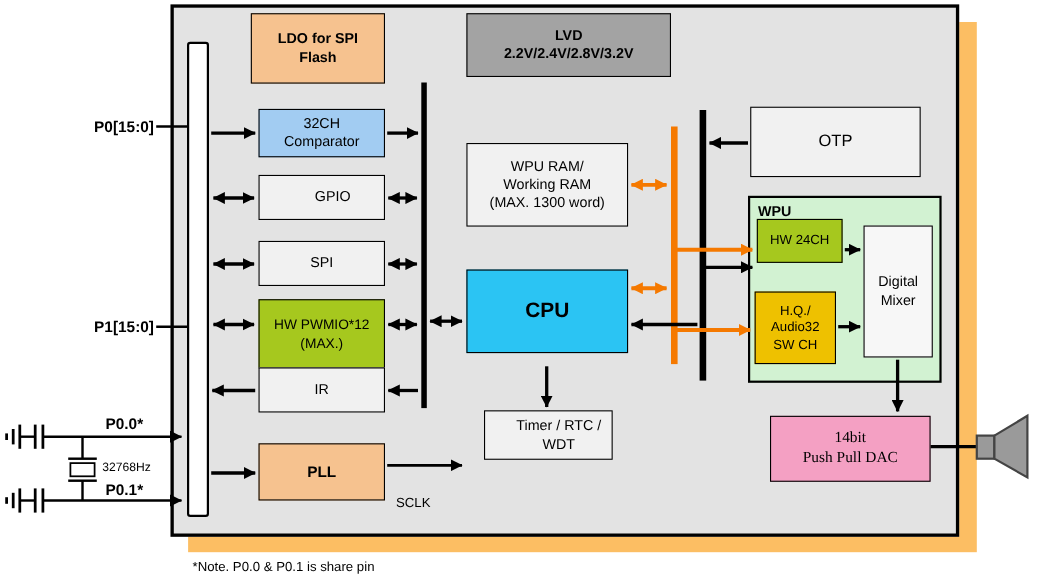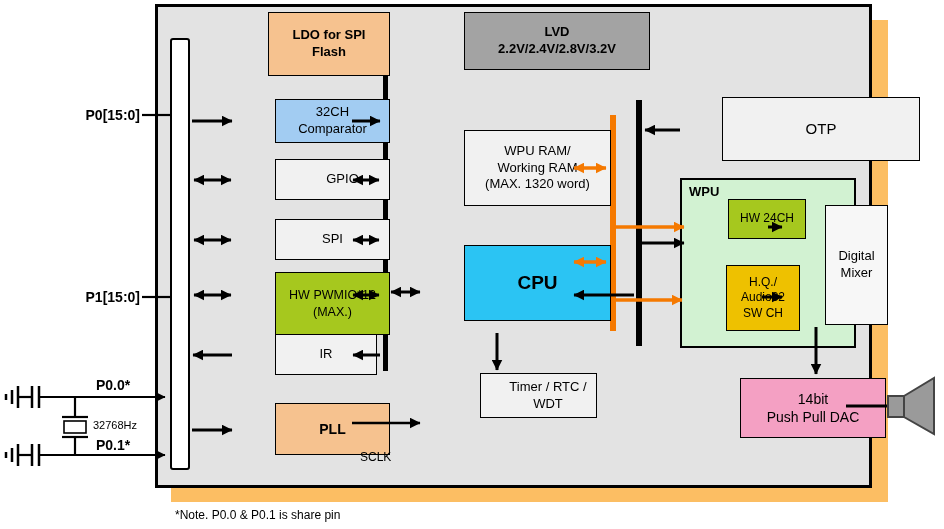--- a/index.html
+++ b/index.html
@@ -17,43 +17,43 @@
   
   [data-name=io-bus-bar]{position:absolute;left:170px;top:38px;width:20px;height:432px;background:#fff;border:2px solid #000;border-radius:3px;}
   [data-name=mid-bus]{position:absolute;left:383px;top:75px;width:5px;height:296px;background:#000;}
   [data-name=orange-bus]{position:absolute;left:610px;top:115px;width:6px;height:216px;background:#F57900;}
   [data-name=black-bus]{position:absolute;left:636px;top:100px;width:6px;height:246px;background:#000;}
 
   
   .box{
     position:absolute; display:flex; align-items:center; justify-content:center;
     text-align:center; border:1.5px solid #000; font-size:13px; line-height:1.3;
-    white-space:pre-line; background:#F1F1F1; z-index:3;margin-left:40px;
+    white-space:pre-line; background:#F1F1F1; z-index:3;
   }
   [data-name=block-ldo]{left:228px;top:12px;width:122px;height:64px;background:#F6C28F;font-weight:bold;}
   [data-name=block-lvd]{left:424px;top:12px;width:186px;height:58px;background:#a3a3a3;font-weight:bold;}
   [data-name=block-comparator]{left:235px;top:99px;width:115px;height:44px;background:#A2CCF2;}
   [data-name=block-gpio]{left:235px;top:159px;width:115px;height:41px;padding-left:20px;}
   [data-name=block-spi]{left:235px;top:219px;width:115px;height:41px;}
   [data-name=block-pwm]{left:235px;top:272px;width:115px;height:63px;background:#A6C81E;font-size:12.5px;}
-  [data-name=block-ir]{left:235px;top:334px;width:102px;height:41px;}
+  [data-name=block-ir]{left:235px;top:334px;width:115px;height:41px;}
   [data-name=block-pll]{left:235px;top:403px;width:115px;height:52px;background:#F6C28F;font-weight:bold;font-size:14px;}
   [data-name=block-wpu-ram]{left:424px;top:130px;width:147px;height:76px;}
   [data-name=block-cpu]{left:424px;top:245px;width:147px;height:76px;background:#2BC4F3;font-weight:bold;font-size:19px;}
   [data-name=block-timer]{left:440px;top:373px;width:117px;height:45px;padding-left:19px;}
-  [data-name=block-otp]{left:682px;top:97px;width:198px;height:64px;font-size:15px;}
+  [data-name=block-otp]{left:682px;top:97px;width:155px;height:64px;font-size:15px;}
   [data-name=block-wpu-container]{
     position:absolute;left:680px;top:178px;width:176px;height:170px;
     background:#D2F2D2;border:2px solid #000;z-index:2;
   }
   .wpu-title{position:absolute;left:7px;top:4px;font-weight:bold;font-size:13px;}
   [data-name=block-hw24]{left:688px;top:199px;width:78px;height:40px;background:#A6C81E;font-size:12px;}
   [data-name=block-hq]{left:686px;top:265px;width:74px;height:66px;background:#EEC100;font-size:12px;}
   [data-name=block-mixer]{left:785px;top:205px;width:63px;height:120px;background:#F7F7F7;}
-  [data-name=block-dac]{left:700px;top:378px;width:146px;height:60px;background:#F4A0C3;font-size:14px;}
+  [data-name=block-dac]{left:700px;top:378px;width:146px;height:60px;background:#F4A0C3;font-size:14px;font-family:Liberation Serif, serif;}
 
   
   .pin-label{position:absolute;font-weight:bold;font-size:14px;z-index:6;}
   [data-name=pin-p0]{left:80px;top:107px;width:60px;text-align:right;}
   [data-name=pin-p1]{left:80px;top:289px;width:60px;text-align:right;}
   [data-name=pin-p00]{left:88px;top:377px;width:50px;text-align:center;}
   [data-name=pin-p01]{left:88px;top:437px;width:50px;text-align:center;}
   [data-name=sclk-label]{position:absolute;left:360px;top:406px;font-size:12px;z-index:6;margin-top:44px;}
   [data-name=crystal-label]{position:absolute;left:93px;top:419px;font-size:11px;z-index:6;}
   [data-name=note-text]{position:absolute;left:175px;top:508px;font-size:12px;z-index:6;}
@@ -85,21 +85,21 @@
   <div class="box" data-name="block-comparator">32CH
 Comparator</div>
   <div class="box" data-name="block-gpio">GPIO</div>
   <div class="box" data-name="block-spi">SPI</div>
   <div class="box" data-name="block-pwm">HW PWMIO*12
 (MAX.)</div>
   <div class="box" data-name="block-ir">IR</div>
   <div class="box" data-name="block-pll">PLL</div>
   <div class="box" data-name="block-wpu-ram">WPU RAM/
 Working RAM
-(MAX. 1320 word)</div>
+(MAX. 1300 word)</div>
   <div class="box" data-name="block-cpu">CPU</div>
   <div class="box" data-name="block-timer">Timer / RTC /
 WDT</div>
   <div class="box" data-name="block-otp">OTP</div>
 
   <div data-name="block-wpu-container">
     <div class="wpu-title" data-name="wpu-title">WPU</div>
   </div>
   <div class="box" data-name="block-hw24">HW 24CH</div>
   <div class="box" data-name="block-hq">H.Q./

